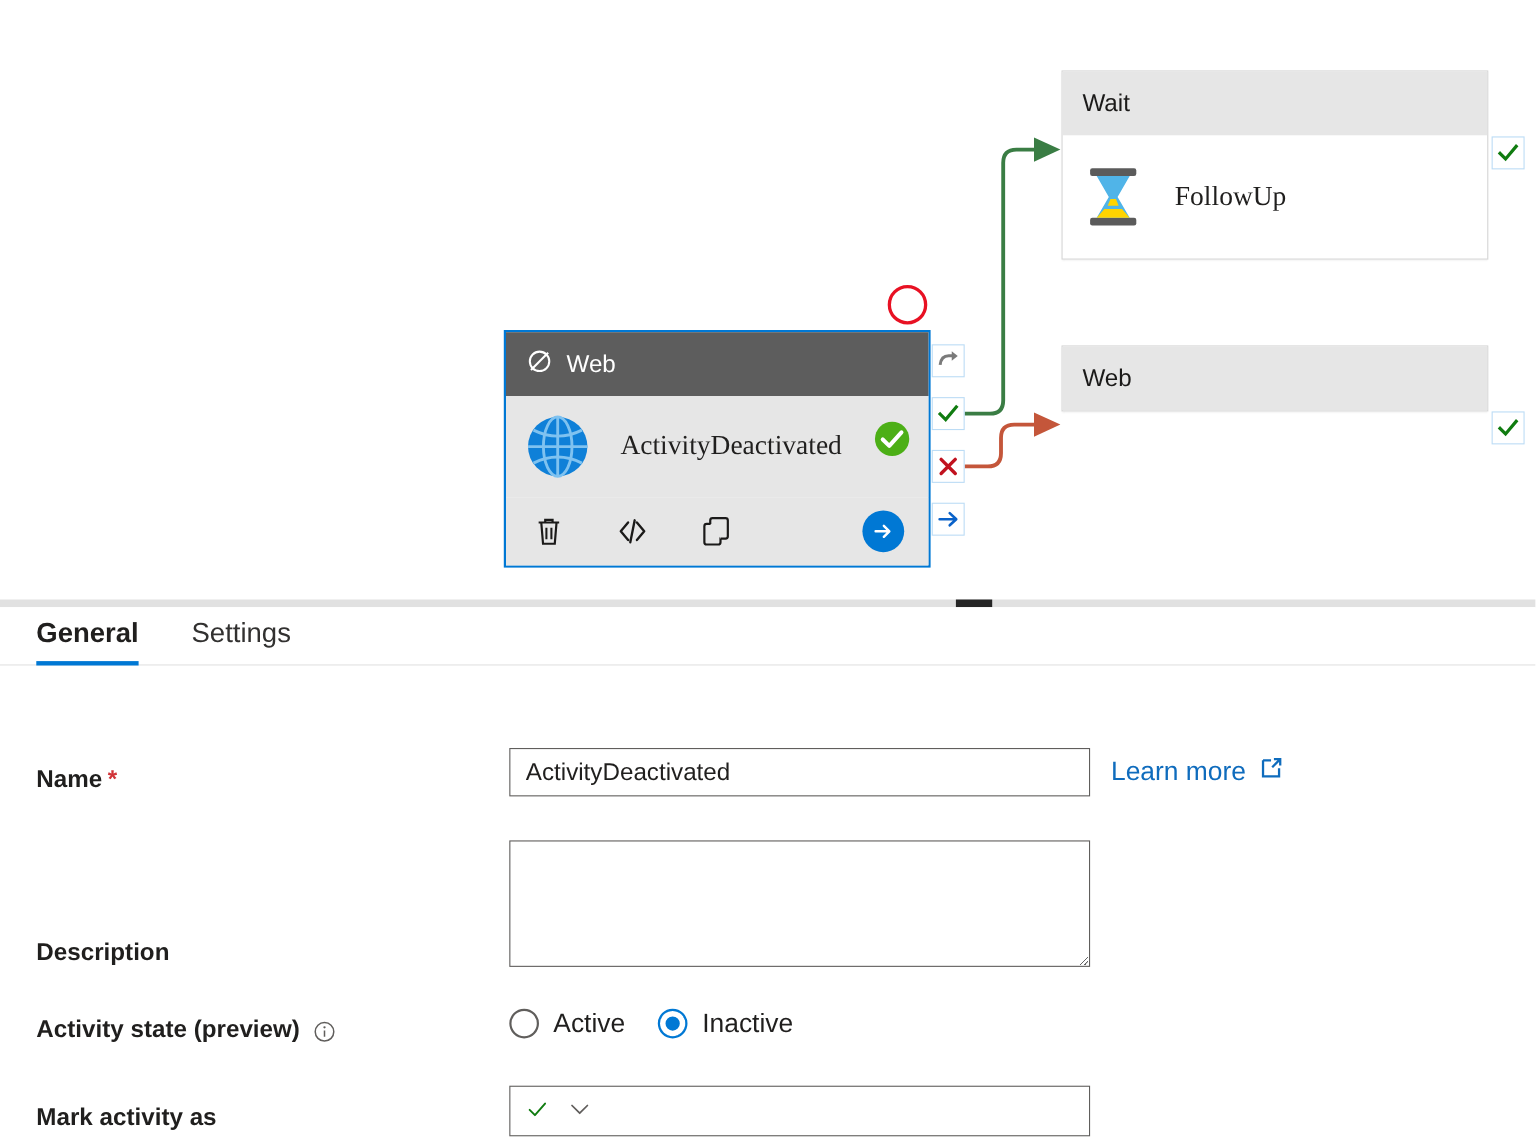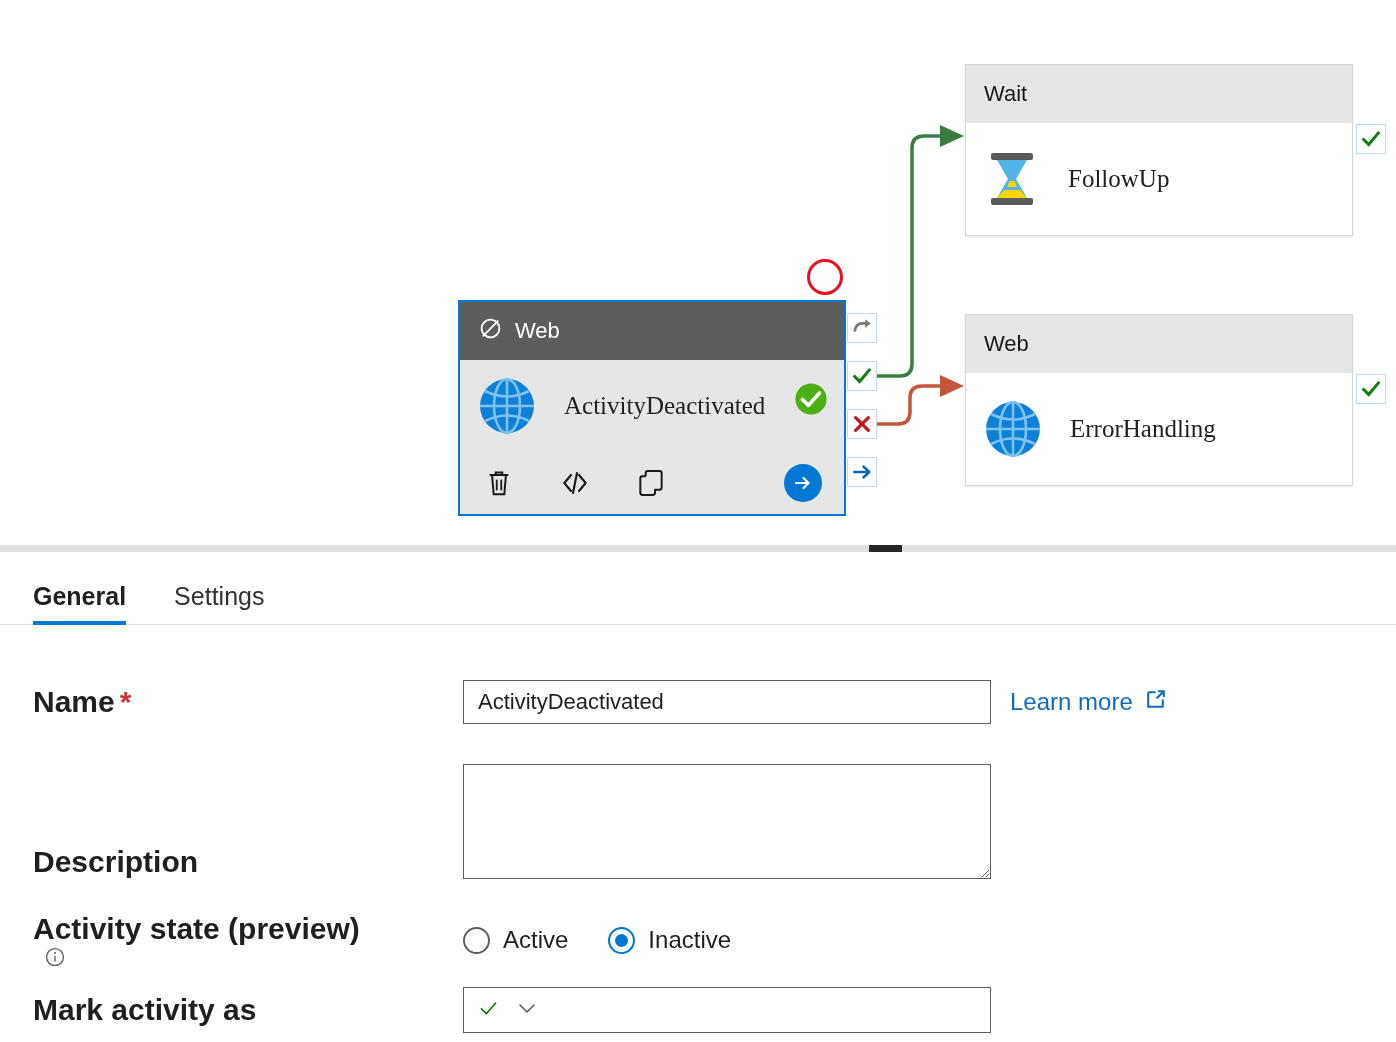--- a/index.html
+++ b/index.html
@@ -67,53 +67,53 @@
     border: 3px solid #e81123;
   }
 
   
   .splitter { position: absolute; left: 0; top: 545px; width: 1396px; height: 7px; background: #e1e1e1; }
   .splitter-grip { position: absolute; left: 869px; top: 0; width: 33px; height: 7px; background: #262626; cursor: row-resize; }
 
   
   .panel { position: absolute; left: 0; top: 552px; width: 1396px; height: 490px; background: #ffffff; }
 
-  .tabs { position: relative; height: 53px; display: flex; align-items: flex-end; padding-left: 33px; gap: 48px; margin-top: 20px; }
+  .tabs { position: relative; height: 53px; display: flex; align-items: flex-end; padding-left: 33px; gap: 48px; }
   .tabs::after { content: ""; position: absolute; left: 0; bottom: 0; width: 1396px; height: 1px; background: #e1e1e1; }
   .tab {
     font-size: 25px; color: #323130; padding-bottom: 14px;
     position: relative; cursor: pointer; white-space: nowrap;
   }
   .tab.active { font-weight: bold; color: #201f1e; }
   .tab.active::after {
     content: ""; position: absolute; left: 0; right: 0; bottom: 0;
     height: 4px; background: #0078d4; z-index: 2;
   }
 
   .form { padding-top: 0; }
   .row { position: absolute; display: flex; align-items: flex-end; }
-  .row-label { font-size: 30px; font-weight: bold; color: #201f1e; white-space: nowrap; }
+  .row-label { font-size: 22px; font-weight: bold; color: #201f1e; white-space: nowrap; margin-top: 11px; }
   .req { color: #d13438; margin-left: 5px; font-weight: bold; }
 
   .txtfield {
     width: 528px; height: 44px; border: 1px solid #605e5c; background: #fff;
     font-family: "Liberation Sans", sans-serif; font-size: 22px; color: #201f1e;
     padding: 0 14px; outline: none;
   }
   .txtarea {
     width: 528px; height: 115px; border: 1px solid #605e5c; background: #fff;
     font-family: "Liberation Sans", sans-serif; font-size: 22px; color: #201f1e;
     padding: 8px 14px; outline: none; resize: both;
   }
   .learnmore {
     display: flex; align-items: center; gap: 10px;
     color: #0f6cbd; font-size: 24px; text-decoration: none; cursor: pointer; white-space: nowrap;
   }
 
-  .radio-group { display: flex; align-items: center; gap: 40px; }
+  .radio-group { display: flex; align-items: center; gap: 30px; }
   .radio-item { display: flex; align-items: center; gap: 13px; cursor: pointer; }
   .radio-dot { width: 27px; height: 27px; border-radius: 50%; border: 2px solid #605e5c; background: #fff; flex: none; }
   .radio-item.on .radio-dot {
     border-color: #0078d4; background: #fff;
     box-shadow: inset 0 0 0 5px #ffffff, inset 0 0 0 14px #0078d4;
   }
   .radio-text { font-size: 24px; color: #201f1e; white-space: nowrap; }
 
   .select {
     width: 528px; height: 46px; border: 1px solid #605e5c; background: #fff;
@@ -161,36 +161,20 @@
     </div>
     <div class="handle" style="left:1356px; top:124px;">
       <svg viewBox="0 0 24 24" width="22" height="22">
         <path d="M4,12.5 L9.5,18 L20,5.5" fill="none" stroke="#107c10" stroke-width="3.2" stroke-linecap="square"></path>
       </svg>
     </div>
 
     <div class="card plain" style="left:965px; top:314px; width:388px;">
       <div class="card-head">
         <span>Web</span>
-      </div>
-      <div class="card-body">
-        <span class="globe">
-          <svg viewBox="0 0 58 58" width="58" height="58">
-            <circle cx="29" cy="29" r="27" fill="#0f80d8"></circle>
-            <g fill="none" stroke="#7fc2f0" stroke-width="2.6">
-              <ellipse cx="29" cy="29" rx="13" ry="27"></ellipse>
-              <line x1="2" y1="29" x2="56" y2="29"></line>
-              <path d="M7,14 Q29,25 51,14"></path>
-              <path d="M7,44 Q29,33 51,44"></path>
-              <line x1="29" y1="2" x2="29" y2="56"></line>
-            </g>
-          </svg>
-        </span>
-        <span class="body-gap"></span>
-        <span class="card-label">ErrorHandling</span>
       </div>
     </div>
     <div class="handle" style="left:1356px; top:374px;">
       <svg viewBox="0 0 24 24" width="22" height="22">
         <path d="M4,12.5 L9.5,18 L20,5.5" fill="none" stroke="#107c10" stroke-width="3.2" stroke-linecap="square"></path>
       </svg>
     </div>
 
     <div class="card selected" style="left:458px; top:300px; width:388px;">
       <div class="card-head">
@@ -303,21 +287,21 @@
           </span>
         </a>
       </div>
 
       <div class="row" style="left:33px; top:212px; width:1000px;">
         <div class="row-label" style="width:430px; padding-top:10px;">Description</div>
         <textarea class="txtarea" style=""></textarea>
       </div>
 
       <div class="row" style="left:33px; top:360px; width:1000px; align-items:center;">
-        <div class="row-label" style="width:430px; display:flex; align-items:flex-start;flex-direction:column;">
+        <div class="row-label" style="width:430px; display:flex; align-items:flex-end;">
           <span>Activity state (preview)</span>
           <span class="info-ico">
             <svg viewBox="0 0 24 24" width="22" height="22">
               <circle cx="12" cy="12" r="9.2" fill="none" stroke="#605e5c" stroke-width="1.5"></circle>
               <circle cx="12" cy="7.6" r="1.15" fill="#605e5c"></circle>
               <line x1="12" y1="10.6" x2="12" y2="17" stroke="#605e5c" stroke-width="1.5"></line>
             </svg>
           </span>
         </div>
         <div class="radio-group">

